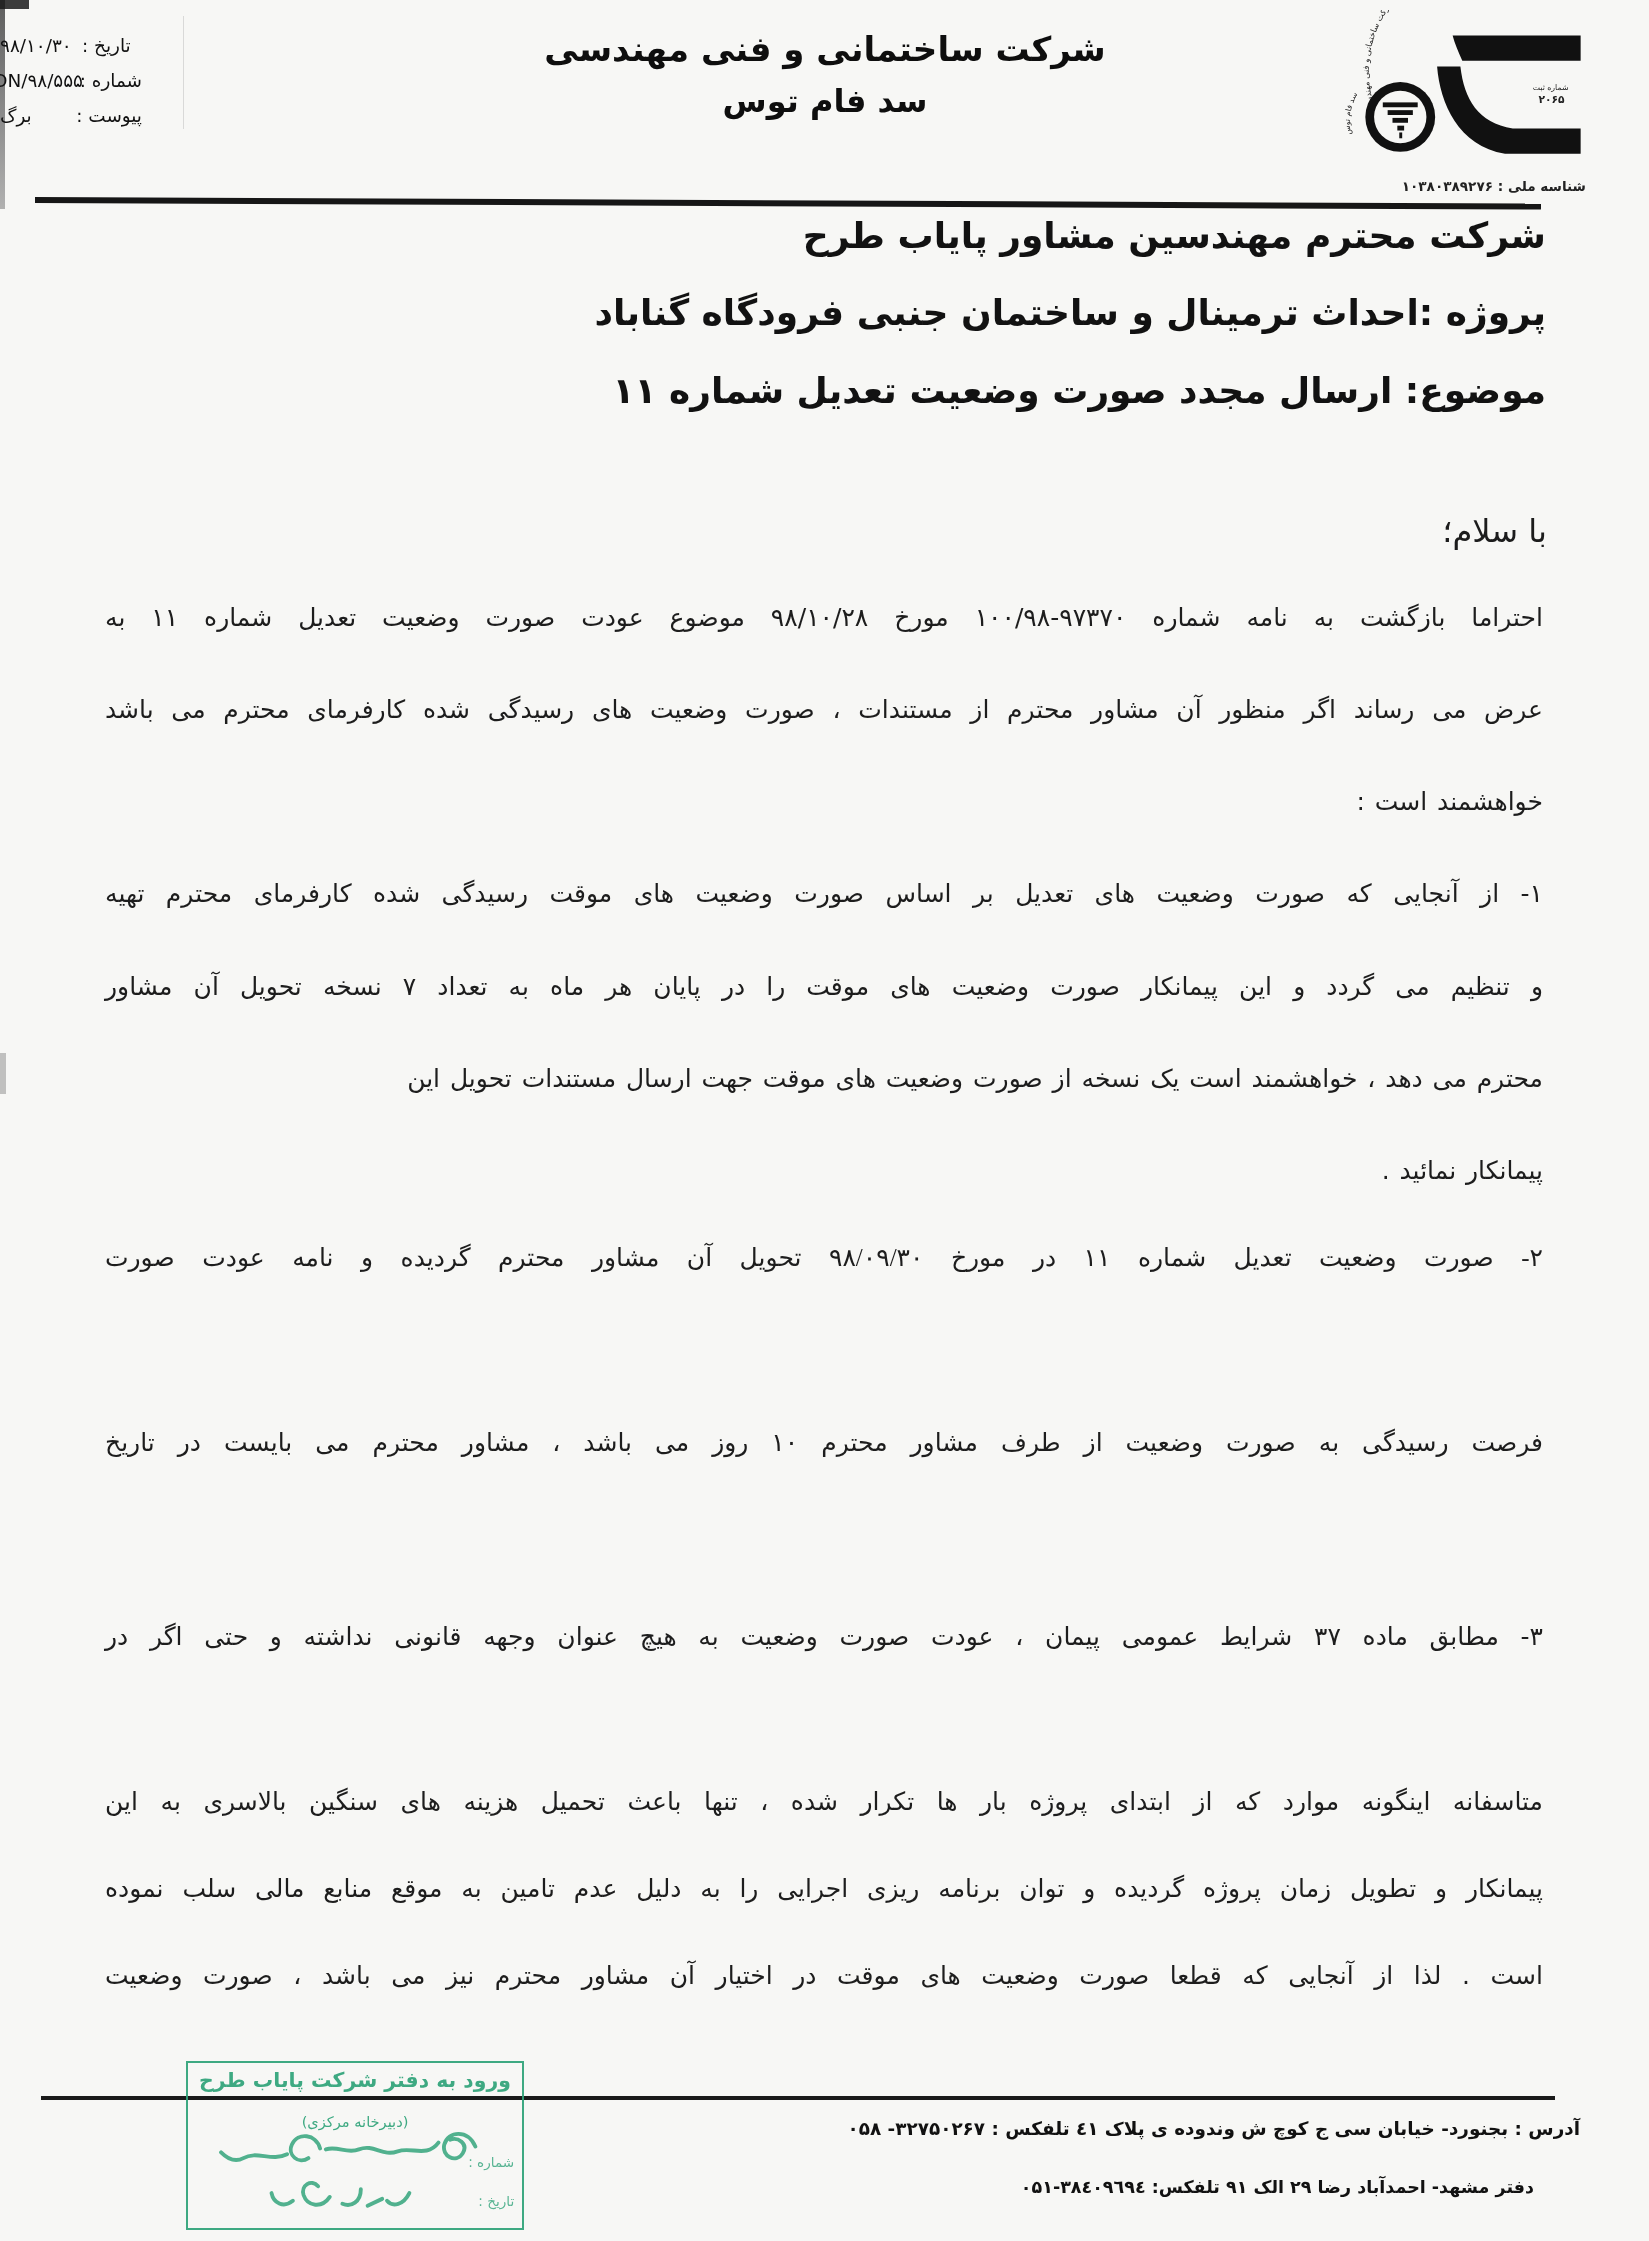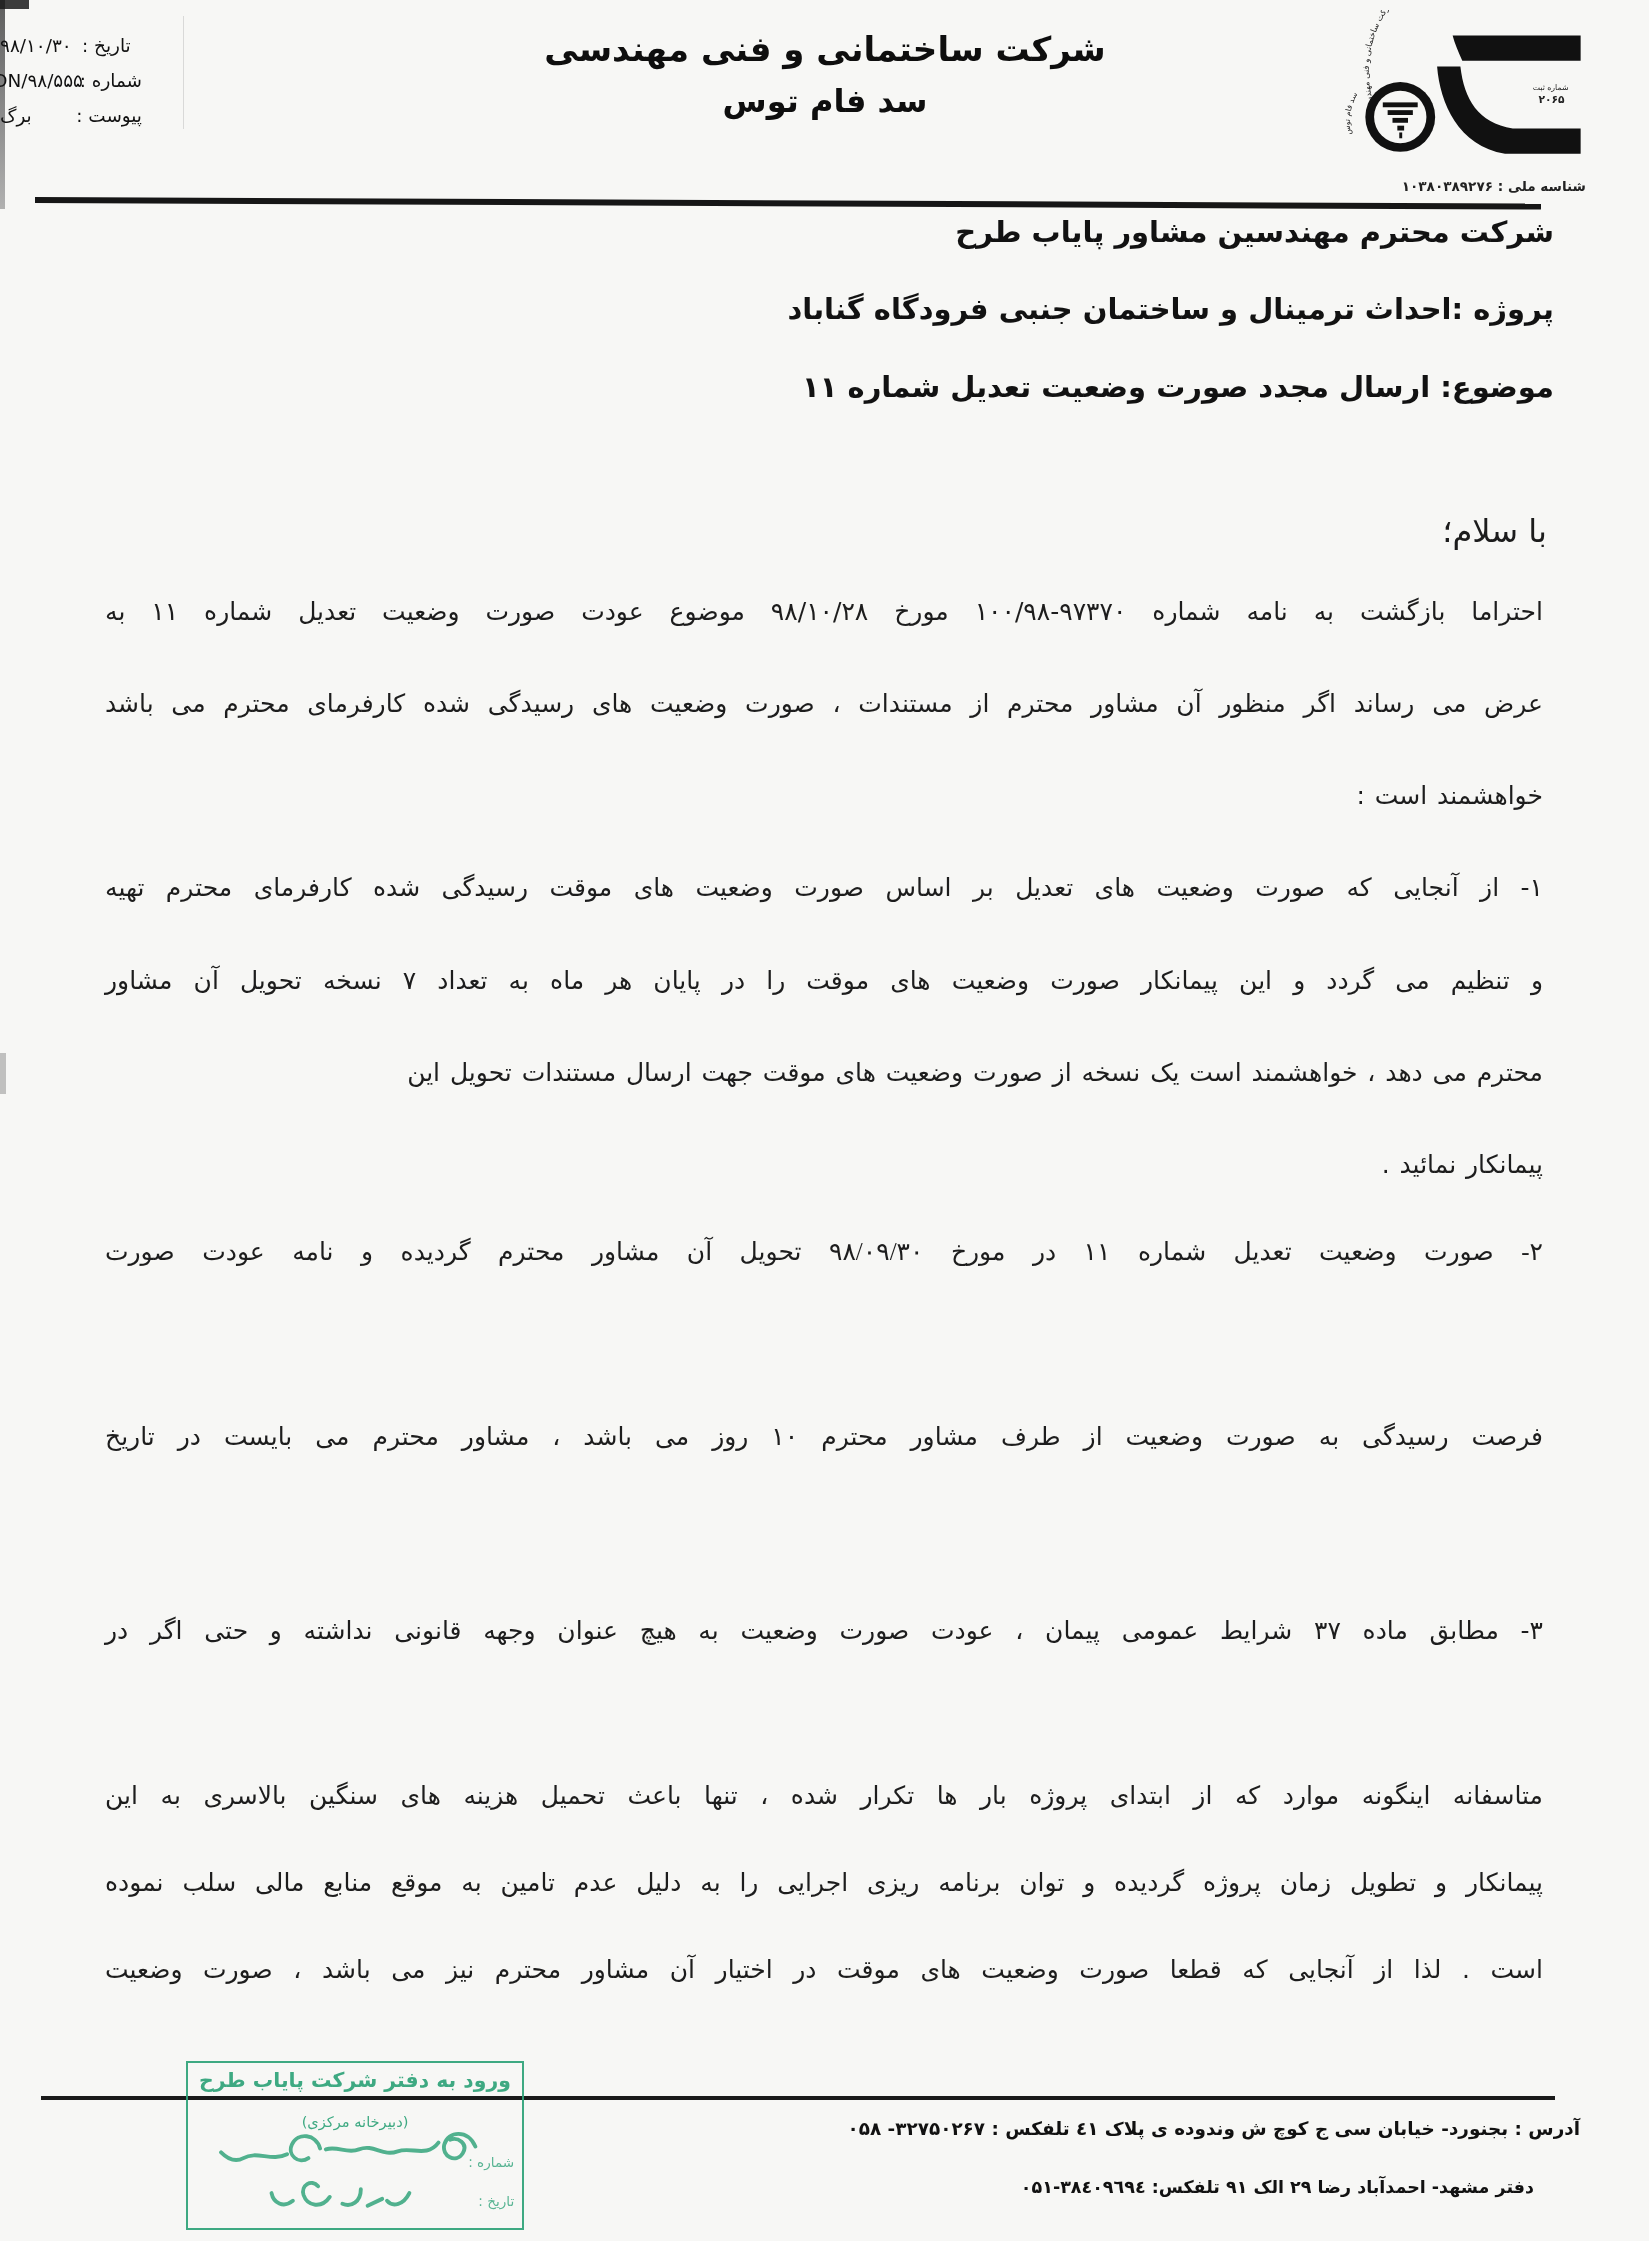--- a/index.html
+++ b/index.html
@@ -13,26 +13,26 @@
               font-size:18.4px;color:#111;white-space:nowrap;}
   .company1{position:absolute;left:529px;width:592px;top:29px;text-align:center;direction:rtl;
             font-size:34px;font-weight:bold;color:#0e0e0e;}
   .company2{position:absolute;left:529px;width:592px;top:82px;text-align:center;direction:rtl;
             font-size:32px;font-weight:bold;color:#0e0e0e;}
   .natid{position:absolute;right:64px;top:178px;direction:rtl;font-size:13.6px;font-weight:bold;color:#222;white-space:nowrap;}
   .rule-top{position:absolute;left:35px;top:197px;width:1506px;height:5.8px;background:#161616;
             transform:rotate(0.25deg);transform-origin:left center;}
   .rule-bottom{position:absolute;left:41px;top:2096px;width:1514px;height:3.9px;background:#1a1a1a;}
   
-  .title{position:absolute;right:96px;direction:rtl;text-align:right;font-weight:bold;
-         font-size:29px;color:#121212;white-space:nowrap;}
+  .title{position:absolute;right:104px;direction:rtl;text-align:right;font-weight:bold;
+         font-size:36px;color:#121212;white-space:nowrap;}
   .salut{position:absolute;right:103px;direction:rtl;font-size:32px;white-space:nowrap;}
   
   .bl{position:absolute;right:107px;width:1438px;direction:rtl;font-size:25px;line-height:35px;
-      color:#1d1d1d;word-spacing:1.9px;}
+      color:#1d1d1d;word-spacing:1.9px;margin-top:6px;}
   .bl.j{text-align:justify;text-align-last:justify;}
   .bl.r{text-align:right;}
   .bl.ind{right:380px;width:auto;text-align:right;white-space:nowrap;}
   
   .foot{position:absolute;direction:rtl;font-weight:bold;color:#111;white-space:nowrap;}
   
   .stamp{position:absolute;left:186px;top:2061px;width:334px;height:165px;
          border:2.9px solid #2fa379;opacity:.92;}
   .stamp .st1{position:absolute;top:4.9px;left:0;right:0;text-align:center;direction:rtl;
               font-size:20.4px;font-weight:bold;color:#2fa379;letter-spacing:1px;}

